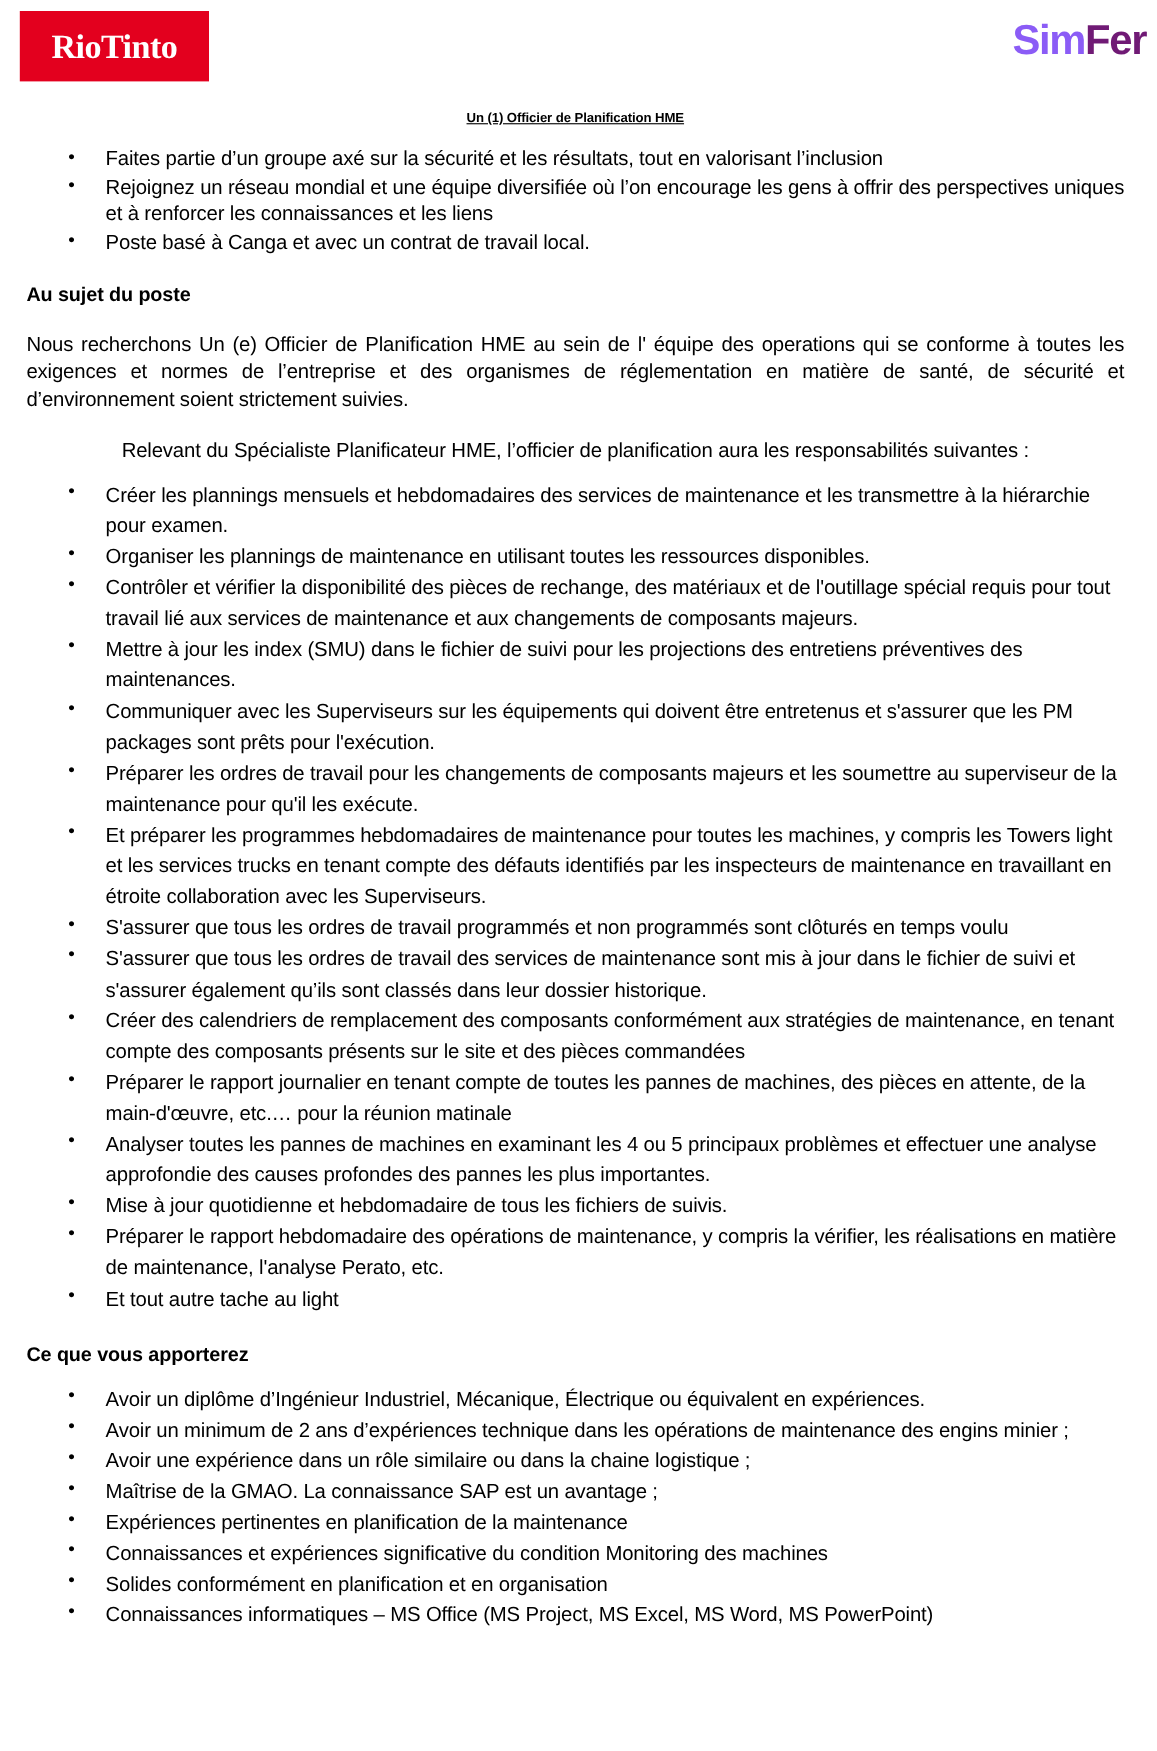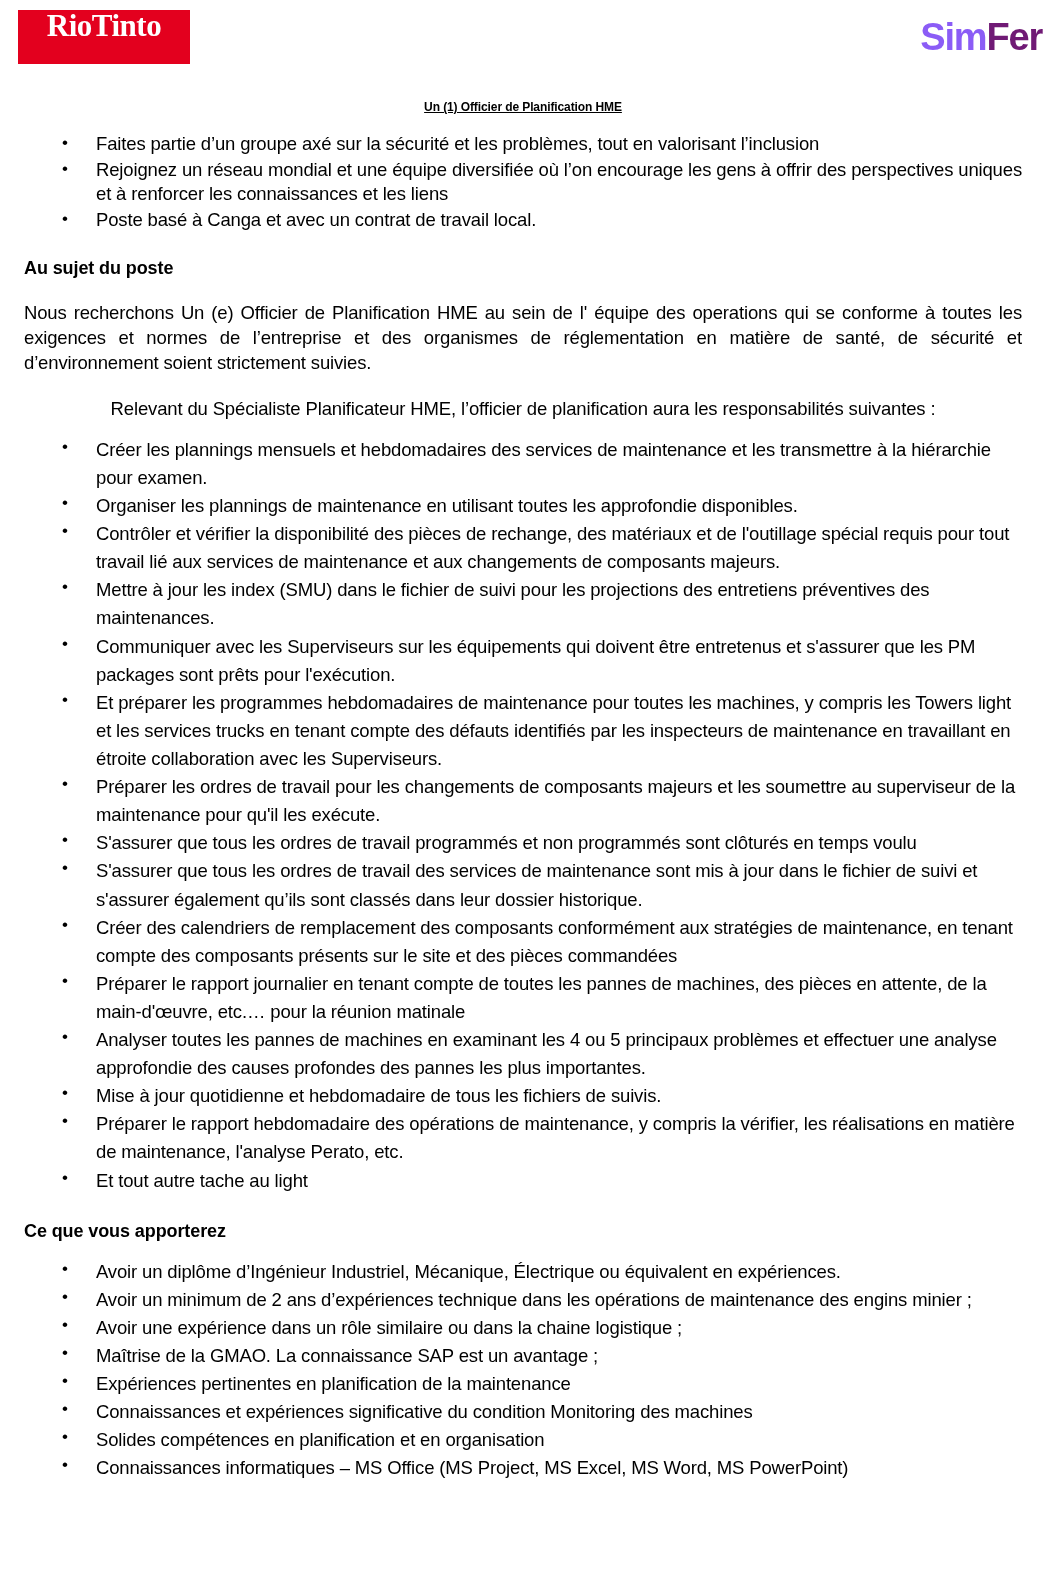--- a/index.html
+++ b/index.html
@@ -24,23 +24,24 @@
   
   .header {
     position: relative;
     height: 92px;
   }
   .logo-riotinto {
     position: absolute;
     left: 18px;
     top: 10px;
     width: 172px;
-    height: 54px;
+    height: 64px;
     background: #E3001E;
     display: flex;
+    align-items: center;
     justify-content: center;
   }
   .logo-riotinto .rt-text {
     font-family: "Liberation Serif", serif;
     font-size: 31px;
     font-weight: 700;
     color: #ffffff;
     letter-spacing: -0.5px;
     line-height: 1;
     white-space: nowrap;
@@ -135,56 +136,56 @@
     <div class="logo-simfer">
       <span class="sim">Sim</span><span class="fer">Fer</span>
     </div>
   </div>
 
   <div class="doc">
 
     <h1 class="doc-title">Un (1) Officier de Planification HME</h1>
 
     <ul class="bullets intro justified">
-      <li>Faites partie d’un groupe axé sur la sécurité et les problèmes, tout en valorisant l’inclusion</li>
+      <li>Faites partie d’un groupe axé sur la sécurité et les résultats, tout en valorisant l’inclusion</li>
       <li>Rejoignez un réseau mondial et une équipe diversifiée où l’on encourage les gens à offrir des perspectives uniques et à renforcer les connaissances et les liens</li>
       <li>Poste basé à Canga et avec un contrat de travail local.</li>
     </ul>
 
     <h2 class="section-heading">Au sujet du poste</h2>
 
     <p class="body-para">Nous recherchons Un (e) Officier de Planification HME au sein de l' équipe des operations qui se conforme à toutes les exigences et normes de l’entreprise et des organismes de réglementation en matière de santé, de sécurité et d’environnement soient strictement suivies.</p>
 
     <p class="body-para left">Relevant du Spécialiste Planificateur HME, l’officier de planification aura les responsabilités suivantes :</p>
 
     <ul class="bullets responsibilities loose">
       <li>Créer les plannings mensuels et hebdomadaires des services de maintenance et les transmettre à la hiérarchie pour examen.</li>
-      <li>Organiser les plannings de maintenance en utilisant toutes les approfondie disponibles.</li>
+      <li>Organiser les plannings de maintenance en utilisant toutes les ressources disponibles.</li>
       <li>Contrôler et vérifier la disponibilité des pièces de rechange, des matériaux et de l'outillage spécial requis pour tout travail lié aux services de maintenance et aux changements de composants majeurs.</li>
       <li>Mettre à jour les index (SMU) dans le fichier de suivi pour les projections des entretiens préventives des maintenances.</li>
       <li>Communiquer avec les Superviseurs sur les équipements qui doivent être entretenus et s'assurer que les PM packages sont prêts pour l'exécution.</li>
+      <li>Préparer les ordres de travail pour les changements de composants majeurs et les soumettre au superviseur de la maintenance pour qu'il les exécute.</li>
       <li>Et préparer les programmes hebdomadaires de maintenance pour toutes les machines, y compris les Towers light et les services trucks en tenant compte des défauts identifiés par les inspecteurs de maintenance en travaillant en étroite collaboration avec les Superviseurs.</li>
-      <li>Préparer les ordres de travail pour les changements de composants majeurs et les soumettre au superviseur de la maintenance pour qu'il les exécute.</li>
       <li>S'assurer que tous les ordres de travail programmés et non programmés sont clôturés en temps voulu</li>
       <li>S'assurer que tous les ordres de travail des services de maintenance sont mis à jour dans le fichier de suivi et s'assurer également qu’ils sont classés dans leur dossier historique.</li>
       <li>Créer des calendriers de remplacement des composants conformément aux stratégies de maintenance, en tenant compte des composants présents sur le site et des pièces commandées</li>
       <li>Préparer le rapport journalier en tenant compte de toutes les pannes de machines, des pièces en attente, de la main-d'œuvre, etc.… pour la réunion matinale</li>
       <li>Analyser toutes les pannes de machines en examinant les 4 ou 5 principaux problèmes et effectuer une analyse approfondie des causes profondes des pannes les plus importantes.</li>
       <li>Mise à jour quotidienne et hebdomadaire de tous les fichiers de suivis.</li>
       <li>Préparer le rapport hebdomadaire des opérations de maintenance, y compris la vérifier, les réalisations en matière de maintenance, l'analyse Perato, etc.</li>
       <li>Et tout autre tache au light</li>
     </ul>
 
     <h2 class="section-heading">Ce que vous apporterez</h2>
 
     <ul class="bullets skills loose">
       <li>Avoir un diplôme d’Ingénieur Industriel, Mécanique, Électrique ou équivalent en expériences.</li>
       <li>Avoir un minimum de 2 ans d’expériences technique dans les opérations de maintenance des engins minier ;</li>
       <li>Avoir une expérience dans un rôle similaire ou dans la chaine logistique ;</li>
       <li>Maîtrise de la GMAO. La connaissance SAP est un avantage ;</li>
       <li>Expériences pertinentes en planification de la maintenance</li>
       <li>Connaissances et expériences significative du condition Monitoring des machines</li>
-      <li>Solides compétences en planification et en organisation</li>
+      <li>Solides conformément en planification et en organisation</li>
       <li>Connaissances informatiques – MS Office (MS Project, MS Excel, MS Word, MS PowerPoint)</li>
     </ul>
 
   </div>
 </div>
 
 </body></html>

